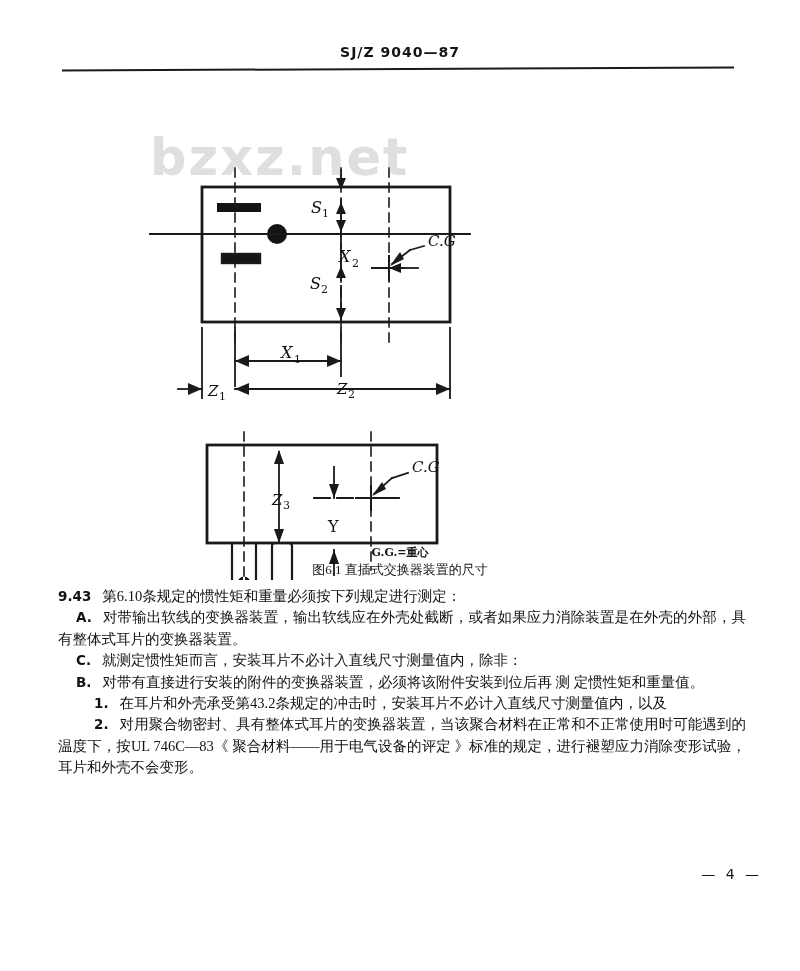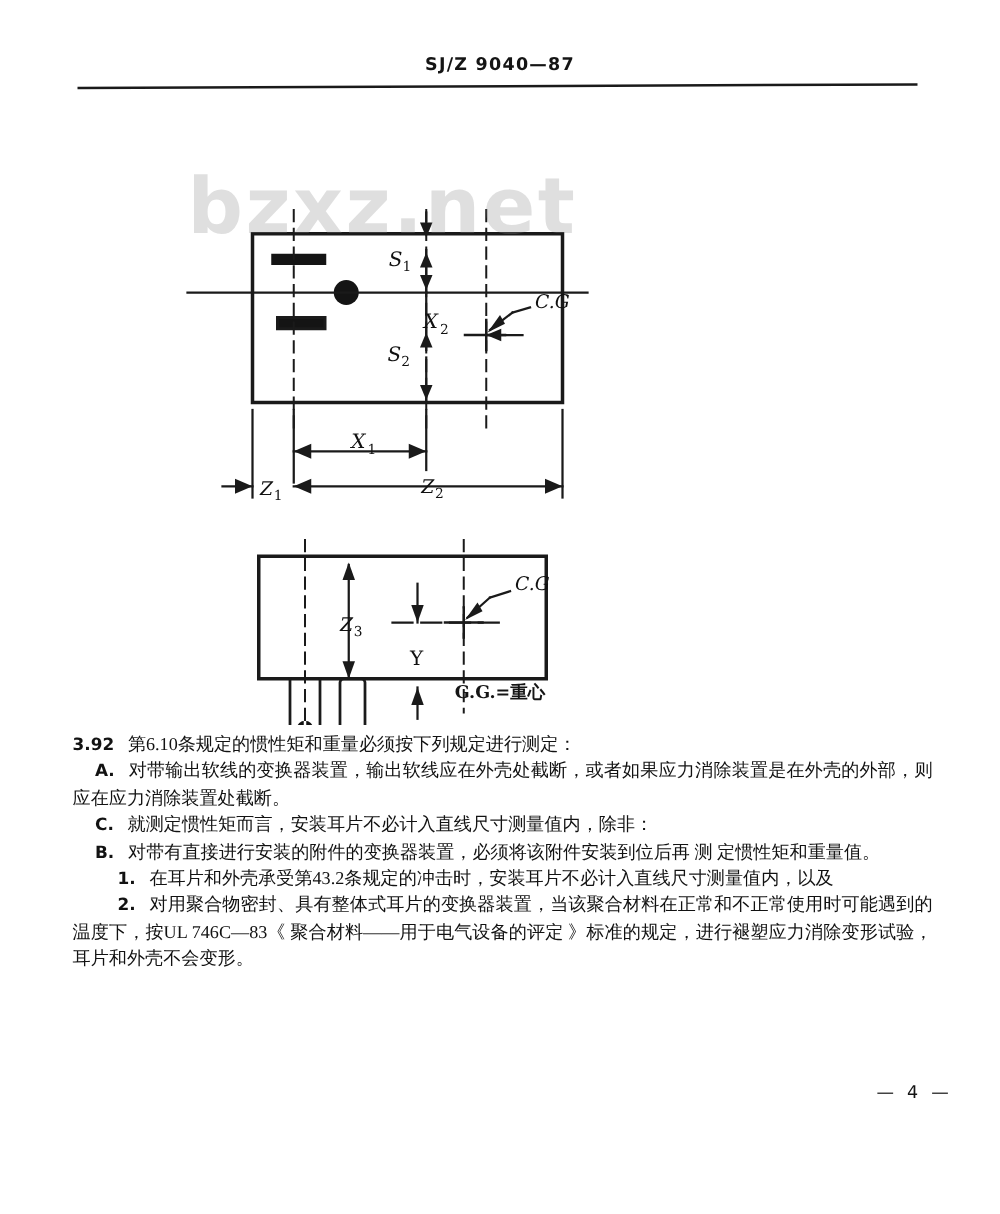--- a/index.html
+++ b/index.html
@@ -46,21 +46,21 @@
     transform: rotate(-0.25deg);
   }
 
   
   .watermark {
     position: absolute;
     left: 150px;
     top: 128px;
     width: 430px;
     font-family: "DejaVu Sans", sans-serif;
-    font-size: 62px;
+    font-size: 51px;
     font-weight: bold;
     color: rgba(140,140,140,0.28);
     letter-spacing: 2px;
     user-select: none;
     pointer-events: none;
     z-index: 40;
   }
 
   
   .figure-area {
@@ -71,21 +71,21 @@
   }
   .figure-area svg { display: block; }
 
   
   .caption-cg {
     position: absolute;
     left: 0; right: 0;
     top: 545px;
     text-align: center;
     font-family: "DejaVu Serif", serif;
-    font-size: 14px;
+    font-size: 11px;
     font-weight: bold;
     color: #151515;
   }
   .caption-fig {
     position: absolute;
     left: 0; right: 0;
     top: 561px;
     text-align: center;
     font-size: 13px;
     color: #141414;
@@ -296,29 +296,30 @@
         <text x="328" y="452" font-size="16">Y</text>
 
         <text x="412" y="392" font-size="15" font-style="italic">C.G</text>
       </g>
     </svg>
   </div>
 
   <div class="watermark">bzxz.net</div>
 
   <div class="caption-cg">G.G.=重心</div>
+  <div class="caption-fig">图6.1    直插式交换器装置的尺寸</div>
 
   <div class="body-text">
 
     <p class="para">
-      <span class="clause-num">3.92</span><span class="sp"></span><span>第6.10条规定的惯性矩和重量必须按下列规定进行测定：</span>
-    </p>
-
-    <p class="para">
-      <span class="wide-gap"></span><span class="wide-gap"></span><span class="item-letter">A.</span><span class="sp"></span><span>对带输出软线的变换器装置，输出软线应在外壳处截断，或者如果应力消除装置是在外壳的外部，则应在应力消除装置处截断。</span>
+      <span class="clause-num">9.43</span><span class="sp"></span><span>第6.10条规定的惯性矩和重量必须按下列规定进行测定：</span>
+    </p>
+
+    <p class="para">
+      <span class="wide-gap"></span><span class="wide-gap"></span><span class="item-letter">A.</span><span class="sp"></span><span>对带输出软线的变换器装置，输出软线应在外壳处截断，或者如果应力消除装置是在外壳的外部，具有整体式耳片的变换器装置。</span>
     </p>
 
     <p class="para">
       <span class="wide-gap"></span><span class="wide-gap"></span><span class="item-letter">C.</span><span class="sp"></span><span>就测定惯性矩而言，安装耳片不必计入直线尺寸测量值内，除非：</span>
     </p>
 
     <p class="para">
       <span class="wide-gap"></span><span class="wide-gap"></span><span class="item-letter">B.</span><span class="sp"></span><span>对带有直接进行安装的附件的变换器装置，必须将该附件安装到位后再 测 定惯性矩和重量值。</span>
     </p>
 

